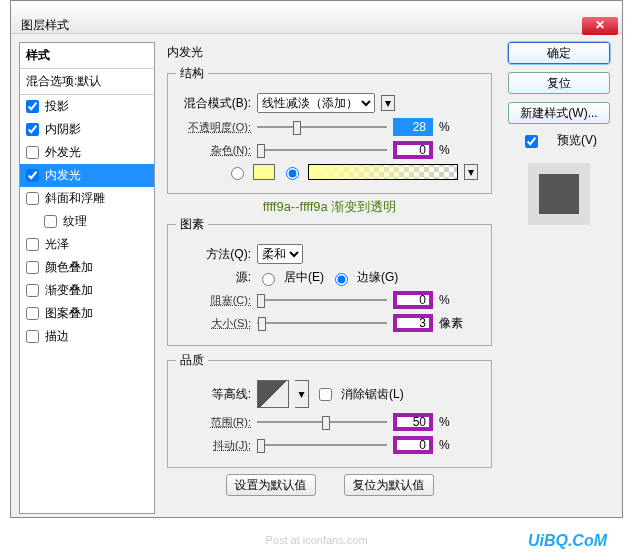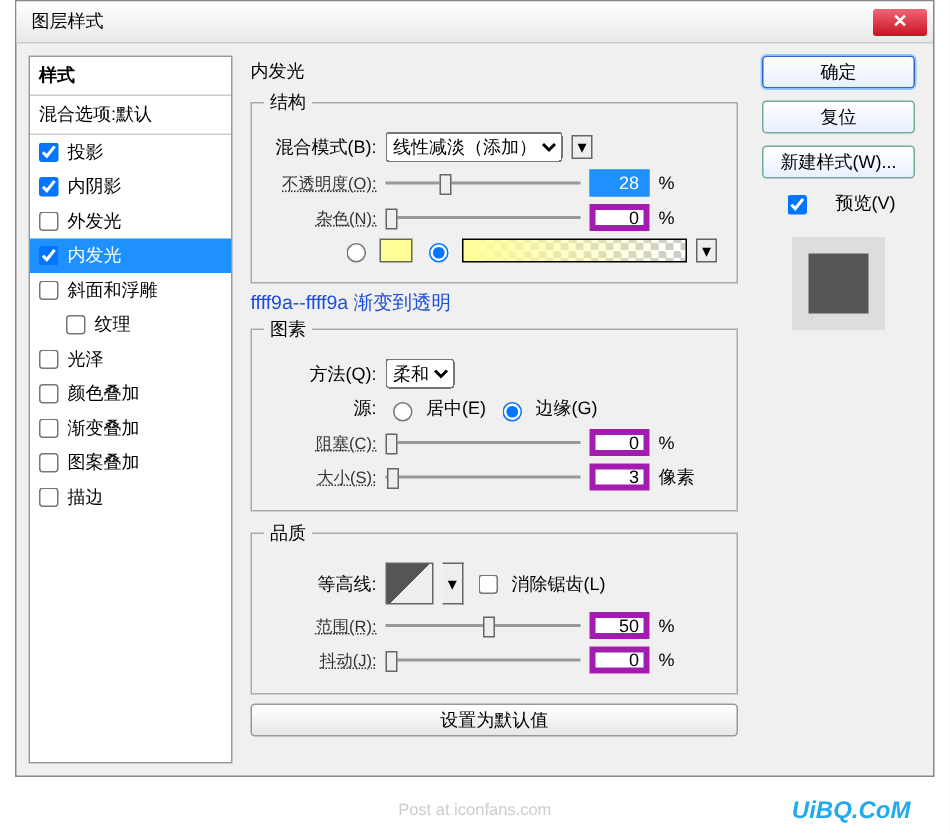--- a/index.html
+++ b/index.html
@@ -1,18 +1,18 @@
 <!DOCTYPE html>
 <html><head>
 <meta charset="utf-8">
 <style>
 * { box-sizing: border-box; font-family: "Microsoft YaHei", SimSun, sans-serif; font-size: 12px; }
 body { margin: 0; background: #fff; width: 633px; height: 556px; position: relative; }
 .dialog { position: absolute; left: 10px; top: 0; width: 613px; height: 518px; border: 1px solid #888; background: #f0f0f0; }
-.titlebar { height: 28px; background: linear-gradient(#fff, #e8e8e8); border-bottom: 1px solid #ccc; display: flex; align-items: center; padding: 6px 4px; }
+.titlebar { height: 28px; background: linear-gradient(#fff, #e8e8e8); border-bottom: 1px solid #ccc; display: flex; padding: 16px 4px; }
 .titlebar-title { flex: 1; padding-left: 6px; }
 .close-btn { width: 36px; height: 18px; background: linear-gradient(#e67, #c12); color: #fff; text-align: center; border-radius: 2px; line-height: 16px; font-weight: bold; cursor: pointer; }
 .body { display: flex; padding: 8px; gap: 8px; height: calc(100% - 28px); }
 .sidebar { width: 136px; border: 1px solid #999; background: #fff; }
 .sidebar-header { padding: 4px 6px; border-bottom: 1px solid #ccc; font-weight: bold; }
 .sidebar-blend { padding: 4px 6px; border-bottom: 1px solid #ccc; }
 .sidebar-item { display: flex; align-items: center; padding: 3px 6px; gap: 4px; }
 .sidebar-item input { margin: 0 2px 0 0; }
 .sidebar-item.selected { background: #1e90ff; color: #fff; }
 .sidebar-item.indent { padding-left: 24px; }
@@ -25,30 +25,30 @@
 .hint { color: #333; font-size: 11px; text-decoration: underline dotted; }
 select { height: 20px; }
 .slider { width: 130px; height: 18px; position: relative; }
 .slider::before { content: ''; position: absolute; left: 0; right: 0; top: 8px; height: 2px; background: #999; }
 .thumb { position: absolute; top: 3px; width: 8px; height: 14px; background: #eee; border: 1px solid #666; }
 .numbox { width: 40px; height: 18px; border: 4px solid #a21caf; text-align: right; padding: 0 3px; }
 .numbox.hl { background: #1e90ff; color: #fff; border-color: #1e90ff; }
 .swatch { width: 22px; height: 16px; border: 1px solid #666; display: inline-block; }
 .grad { width: 150px; height: 16px; border: 1px solid #000; background: linear-gradient(to right, #ffff9a, rgba(255,255,154,0)), repeating-conic-gradient(#ccc 0 25%, #fff 0 50%) 0/10px 10px; display: inline-block; }
 .dd { width: 14px; height: 16px; border: 1px solid #666; background: #eee; display: inline-flex; align-items: center; justify-content: center; }
-.annotation { color: #1d4ed8; text-align: left; font-size: 13px; margin-top: -2px; }
+.annotation { color: #4d7c0f; text-align: center; font-size: 13px; margin-top: -2px; }
 .contour { width: 32px; height: 28px; border: 1px solid #666; background: linear-gradient(135deg, #555 50%, #eee 50%); display: inline-block; }
 .dd2 { width: 14px; height: 28px; border: 1px solid #666; border-left: 0; background: #eee; display: inline-flex; align-items: center; justify-content: center; }
 .rightcol { width: 110px; display: flex; flex-direction: column; gap: 8px; align-items: center; }
 .btn { width: 102px; height: 22px; border: 1px solid #7a9; background: linear-gradient(#fff, #e8f0ff); border-radius: 3px; cursor: pointer; }
 .btn.ok { border: 1px solid #36c; outline: 1px solid #8cf; }
 .preview-chk { display: flex; align-items: flex-start; gap: 16px; }
 .preview-box { width: 62px; height: 62px; background: #ddd; display: flex; align-items: center; justify-content: center; margin-top: 4px; }
 .preview-inner { width: 40px; height: 40px; background: #555; }
-.bottom-btns { display: flex; gap: 28px; justify-content: center; margin-top: 4px; flex-direction: column; }
+.bottom-btns { display: flex; gap: 28px; justify-content: center; margin-top: 4px; }
 .bottom-btns button { height: 22px; padding: 0 8px; border: 1px solid #999; background: linear-gradient(#fff,#e8e8e8); border-radius: 3px; cursor: pointer; }
 .watermark { position: absolute; right: 26px; bottom: 6px; color: #2ae; font-weight: bold; font-style: italic; font-size: 16px; }
 .footer-text { position: absolute; left: 50%; bottom: 10px; transform: translateX(-50%); color: #ccc; font-size: 11px; }
 </style>
 </head>
 <body>
 
 <div class="dialog">
   <div class="titlebar">
     <span class="titlebar-title">图层样式</span>

